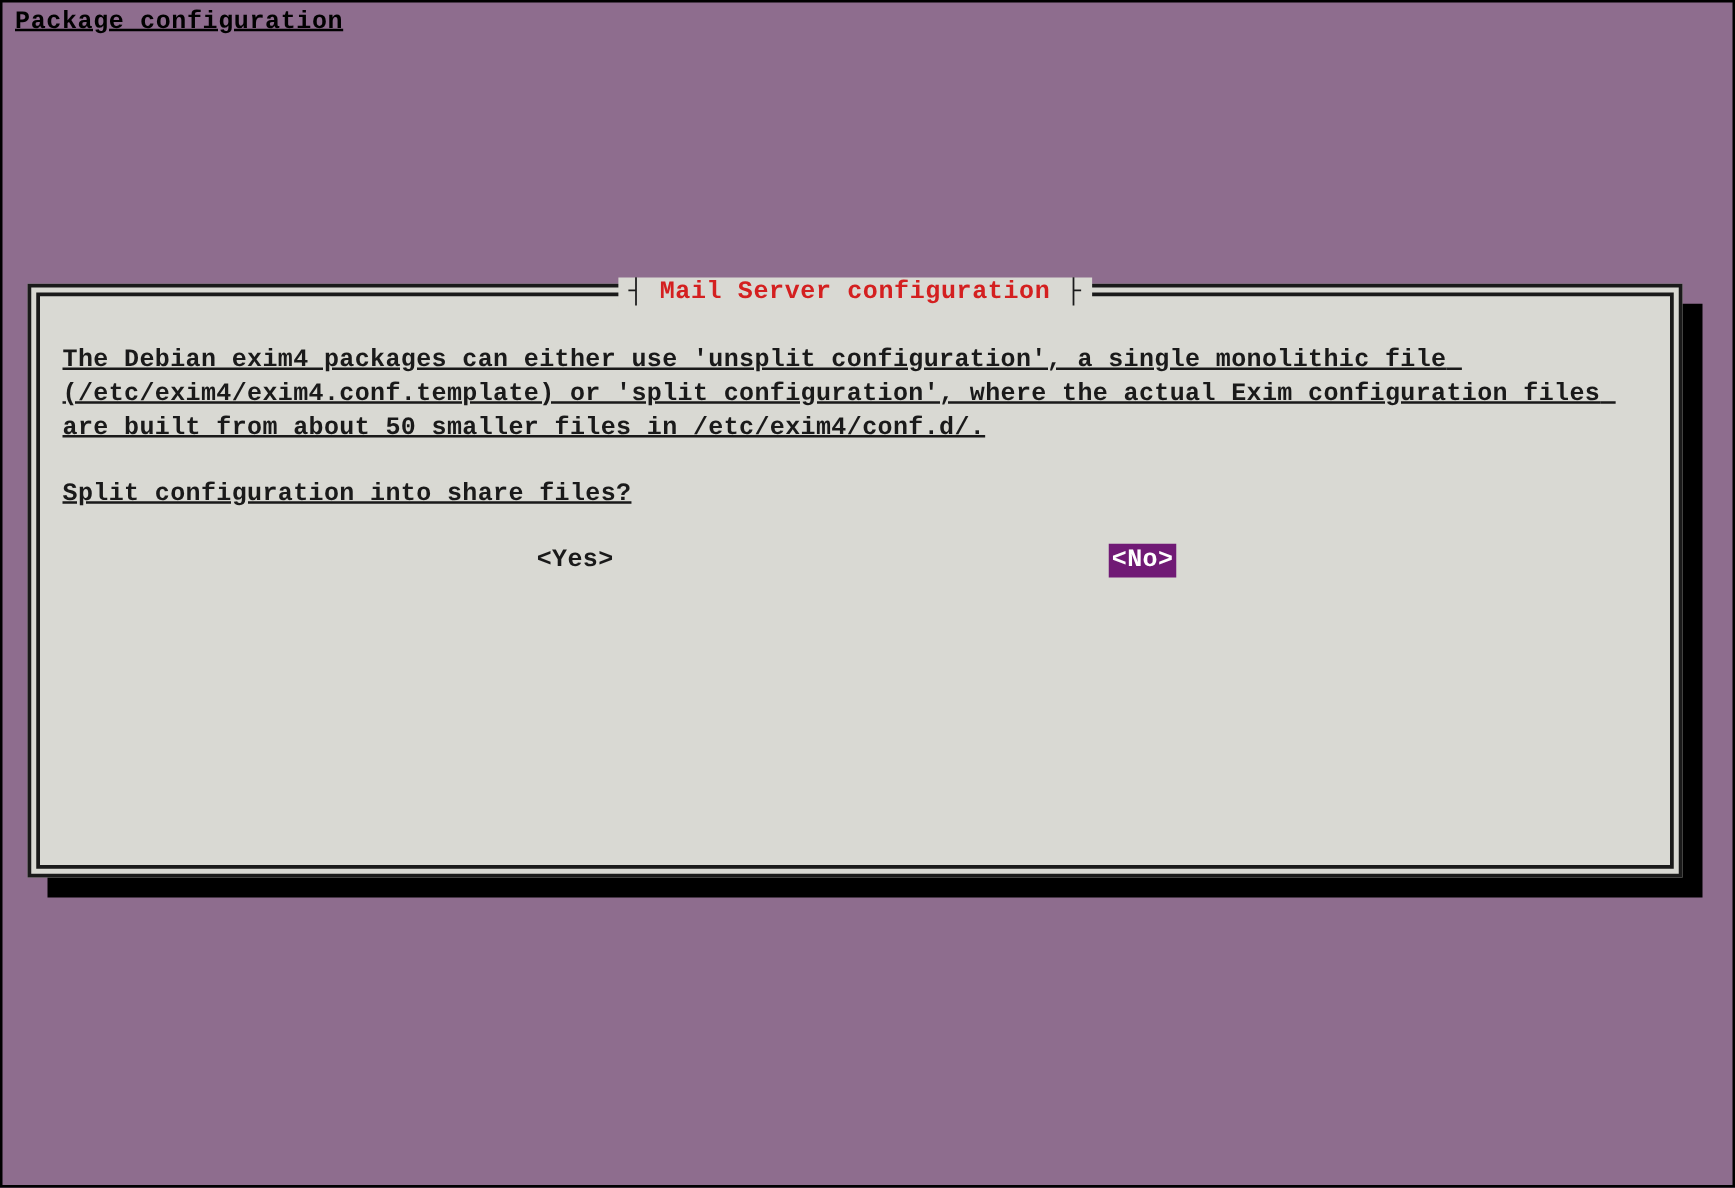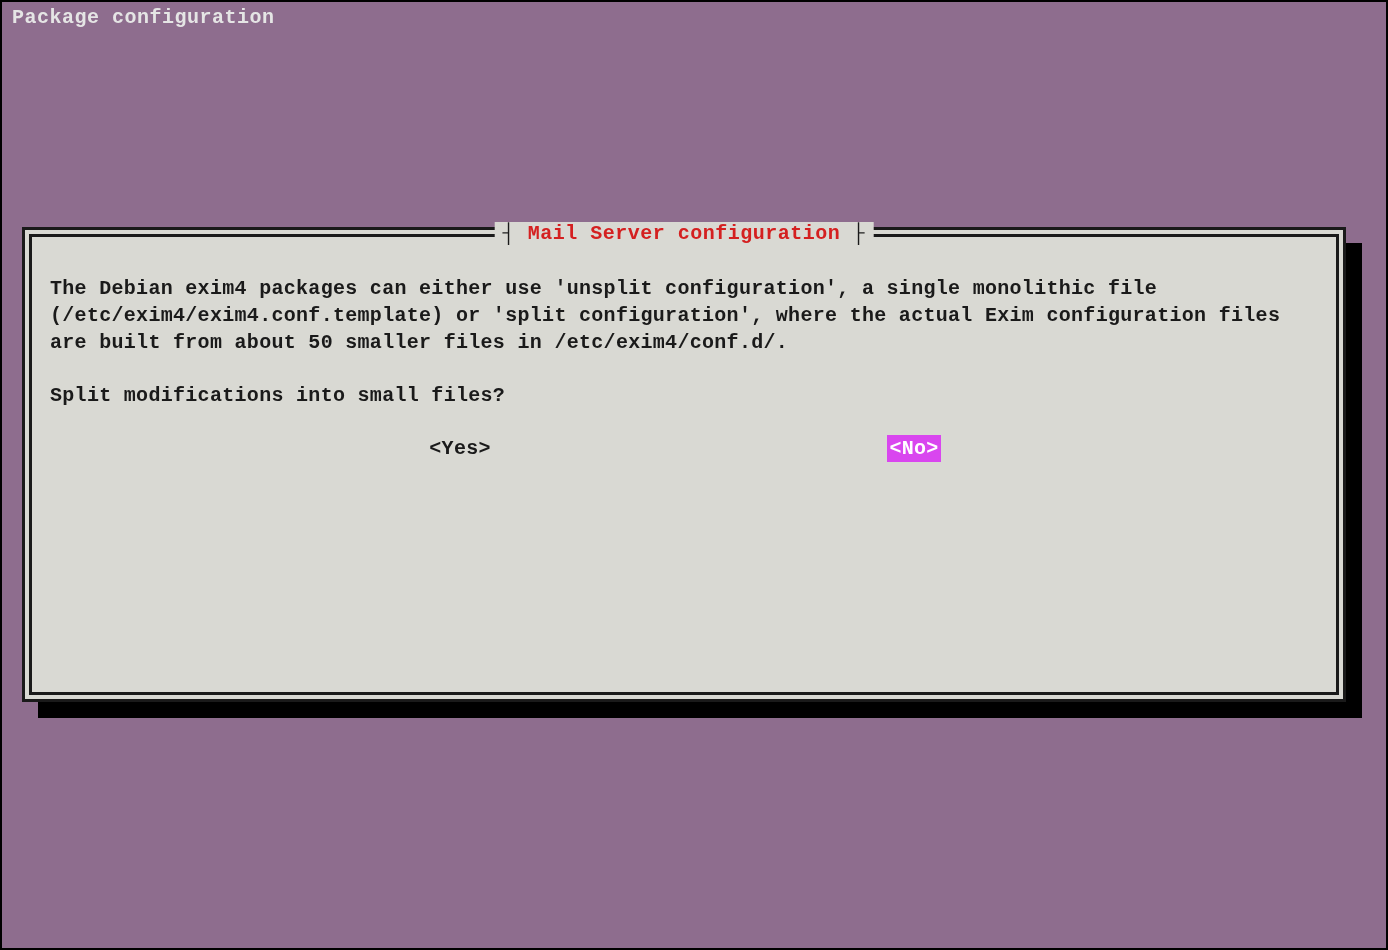--- a/index.html
+++ b/index.html
@@ -18,25 +18,26 @@
     
     .terminal {
       background: #8e6d8e;
       width: 100%;
       height: 100%;
       position: relative;
       border: 2px solid #000;
     }
     
     .header-bar {
-      color: #e5e5e5;
+      color: #000000;
       font-size: 20px;
       font-weight: bold;
       padding: 4px 10px;
       letter-spacing: 0.5px;
+      text-decoration: underline;
     }
     
     .dialog-shadow {
       position: absolute;
       left: 36px;
       top: 241px;
       width: 1324px;
       height: 475px;
       background: #000;
     }
@@ -88,20 +89,21 @@
       color: #1a1a1a;
       font-size: 20px;
       font-weight: bold;
       line-height: 1.35;
       letter-spacing: 0.3px;
     }
     
     .paragraph {
       margin-bottom: 26px;
       white-space: pre-wrap;
+      text-decoration: underline;
     }
     
     .paragraph:last-of-type {
       margin-bottom: 20px;
     }
     
     .button-row {
       display: flex;
       justify-content: space-around;
       padding: 0 180px;
@@ -112,39 +114,39 @@
       font-size: 20px;
       font-weight: bold;
       color: #1a1a1a;
       padding: 0 2px;
       cursor: pointer;
       user-select: none;
       letter-spacing: 0.3px;
     }
     
     .tui-button.selected {
-      background: #d946ef;
+      background: #701a75;
       color: #ffffff;
     }
   </style>
 </head>
 <body>
 
 <div class="terminal">
   <div class="header-bar">Package configuration</div>
 
   <div class="dialog-shadow"></div>
 
   <div class="dialog-box">
     <div class="dialog-inner">
       <div class="dialog-title">Mail Server configuration</div>
 
       <div class="dialog-content">
         <div class="paragraph">The Debian exim4 packages can either use 'unsplit configuration', a single monolithic file (/etc/exim4/exim4.conf.template) or 'split configuration', where the actual Exim configuration files are built from about 50 smaller files in /etc/exim4/conf.d/.</div>
-        <div class="paragraph">Split modifications into small files?</div>
+        <div class="paragraph">Split configuration into share files?</div>
 
         <div class="button-row">
           <span class="tui-button">&lt;Yes&gt;</span>
           <span class="tui-button selected">&lt;No&gt;</span>
         </div>
       </div>
     </div>
   </div>
 </div>
 

